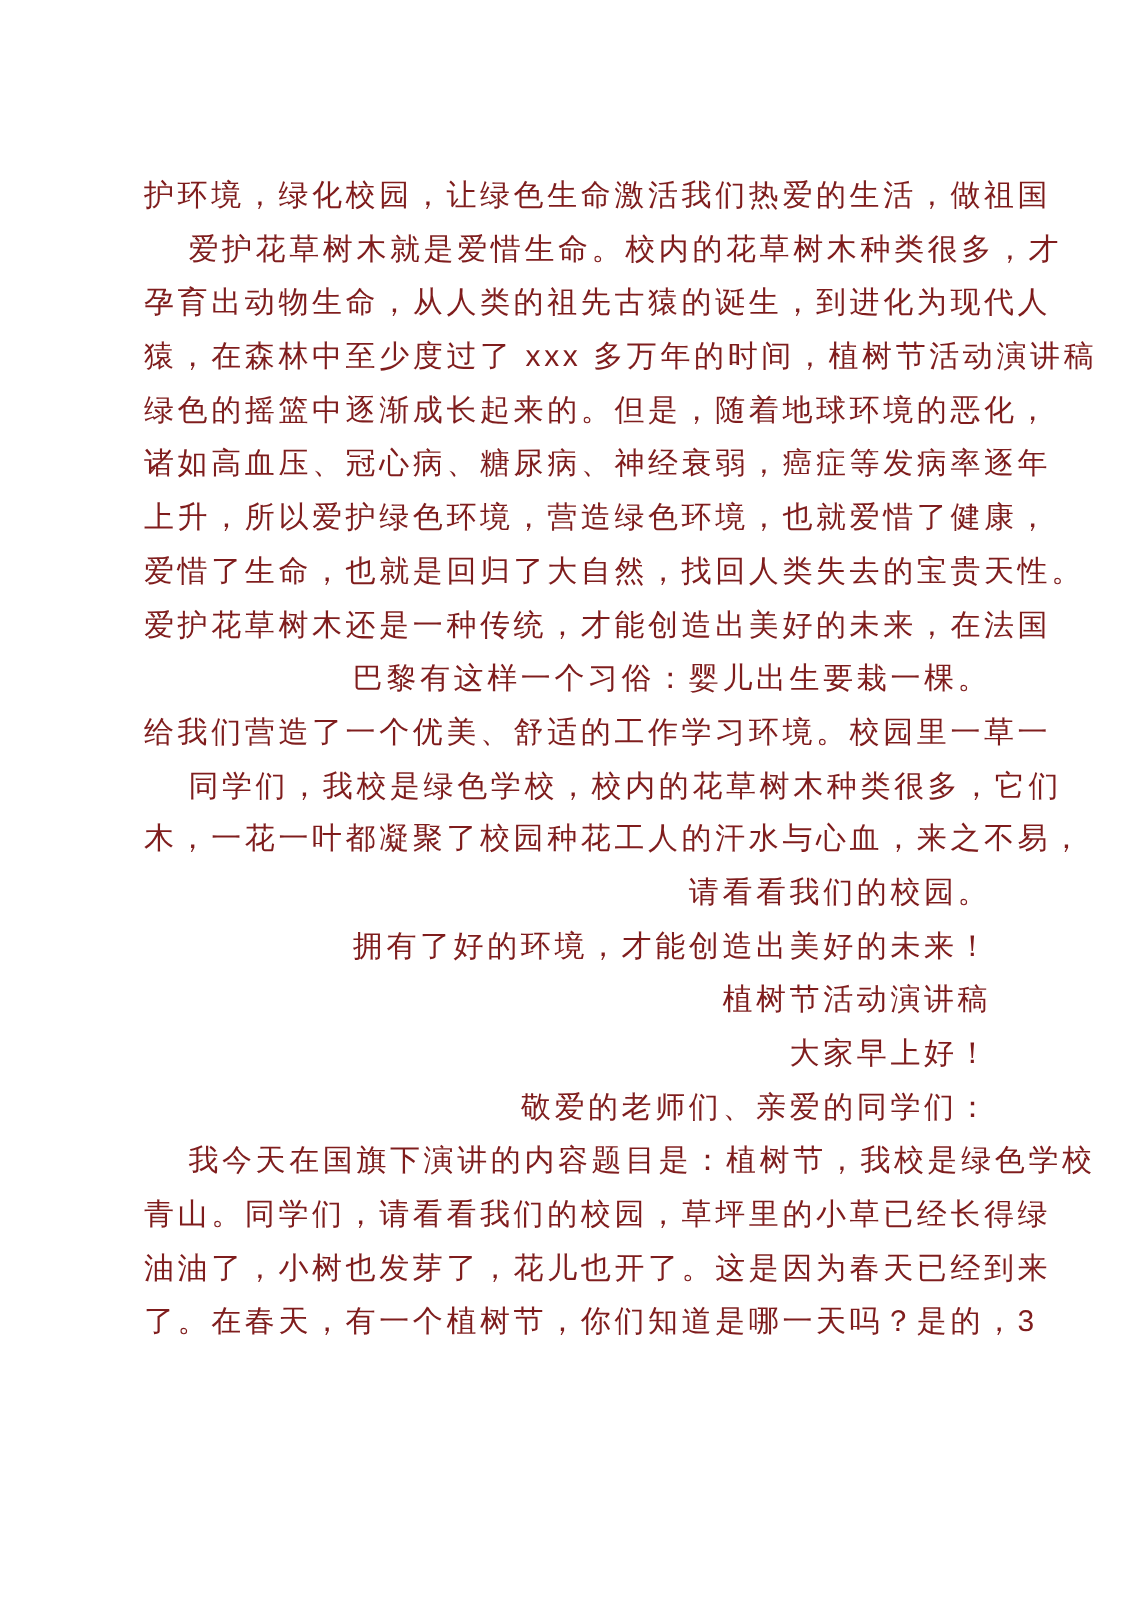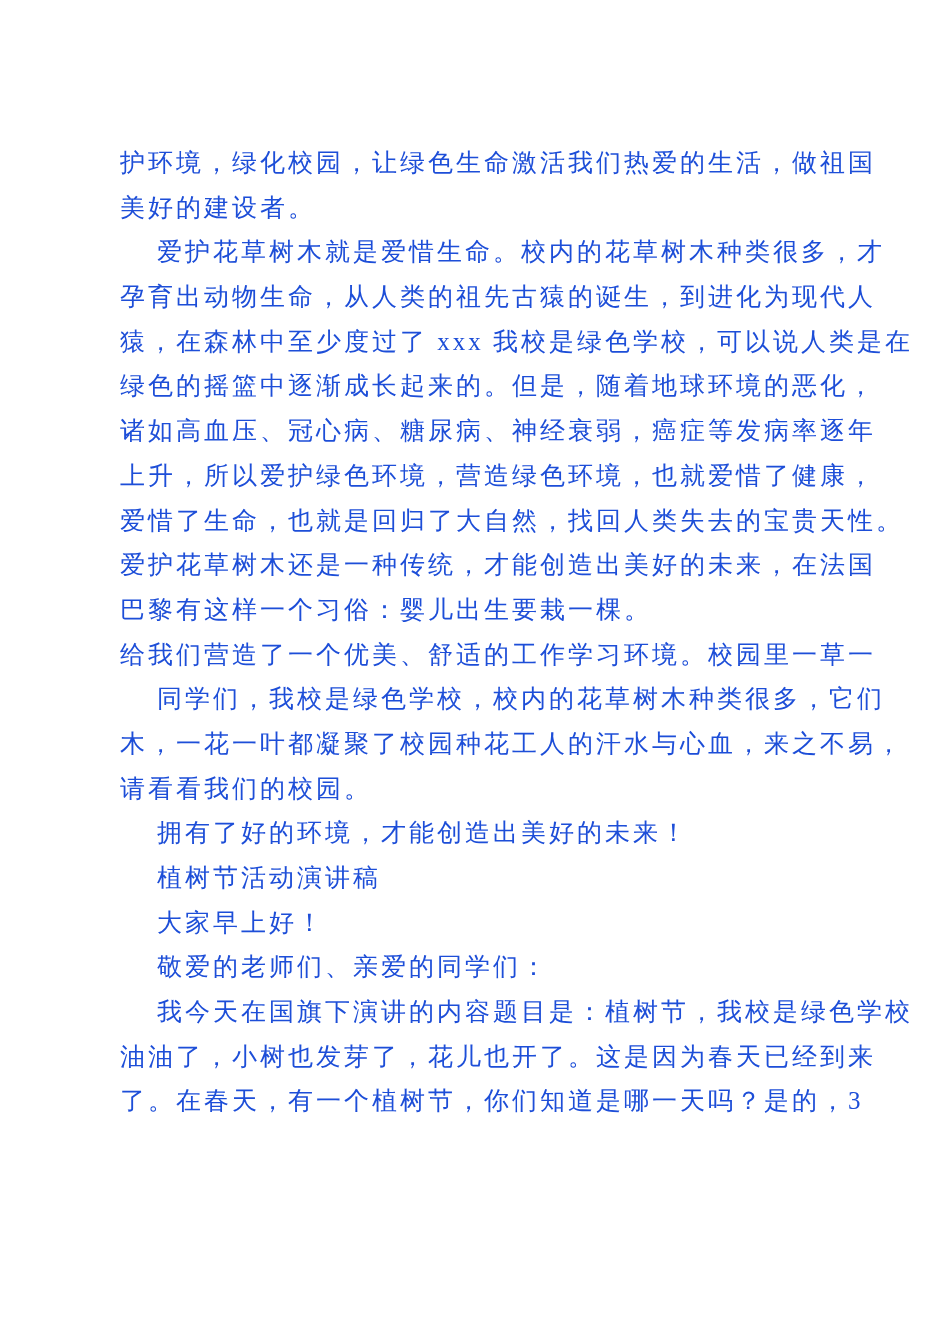--- a/index.html
+++ b/index.html
@@ -11,54 +11,55 @@
       width: 950px;
       height: 1344px;
       position: relative;
       overflow: hidden;
     }
     .page {
       position: absolute;
       left: 120px;
       top: 141px;
       width: 706px;
-      font-family: Liberation Serif, serif;
+      font-family: Liberation Sans, sans-serif;
       font-size: 25px;
-      color: #1d4ed8;
+      color: #7f1d1d;
       line-height: 44.7px;
       letter-spacing: 3px;
+      text-align: right;
     }
     .line {
       display: block;
       white-space: nowrap;
       height: 44.7px;
     }
     .indent {
       padding-left: 37px;
     }
   </style>
 </head>
 <body>
 
 <div class="page">
   <span class="line">护环境，绿化校园，让绿色生命激活我们热爱的生活，做祖国</span>
-  <span class="line">美好的建设者。</span>
   <span class="line indent">爱护花草树木就是爱惜生命。校内的花草树木种类很多，才</span>
   <span class="line">孕育出动物生命，从人类的祖先古猿的诞生，到进化为现代人</span>
-  <span class="line">猿，在森林中至少度过了 xxx 我校是绿色学校，可以说人类是在</span>
+  <span class="line">猿，在森林中至少度过了 xxx 多万年的时间，植树节活动演讲稿</span>
   <span class="line">绿色的摇篮中逐渐成长起来的。但是，随着地球环境的恶化，</span>
   <span class="line">诸如高血压、冠心病、糖尿病、神经衰弱，癌症等发病率逐年</span>
   <span class="line">上升，所以爱护绿色环境，营造绿色环境，也就爱惜了健康，</span>
   <span class="line">爱惜了生命，也就是回归了大自然，找回人类失去的宝贵天性。</span>
   <span class="line">爱护花草树木还是一种传统，才能创造出美好的未来，在法国</span>
   <span class="line">巴黎有这样一个习俗：婴儿出生要栽一棵。</span>
   <span class="line">给我们营造了一个优美、舒适的工作学习环境。校园里一草一</span>
   <span class="line indent">同学们，我校是绿色学校，校内的花草树木种类很多，它们</span>
   <span class="line">木，一花一叶都凝聚了校园种花工人的汗水与心血，来之不易，</span>
   <span class="line">请看看我们的校园。</span>
   <span class="line indent">拥有了好的环境，才能创造出美好的未来！</span>
   <span class="line indent">植树节活动演讲稿</span>
   <span class="line indent">大家早上好！</span>
   <span class="line indent">敬爱的老师们、亲爱的同学们：</span>
   <span class="line indent">我今天在国旗下演讲的内容题目是：植树节，我校是绿色学校</span>
+  <span class="line">青山。同学们，请看看我们的校园，草坪里的小草已经长得绿</span>
   <span class="line">油油了，小树也发芽了，花儿也开了。这是因为春天已经到来</span>
   <span class="line">了。在春天，有一个植树节，你们知道是哪一天吗？是的，3</span>
 </div>
 
 </body></html>

